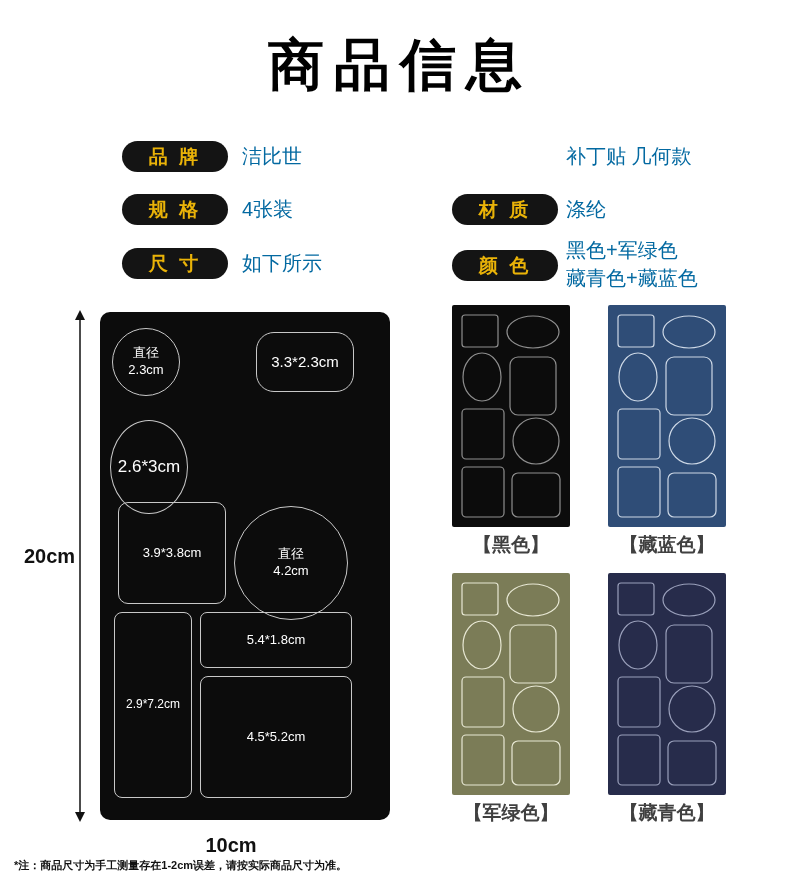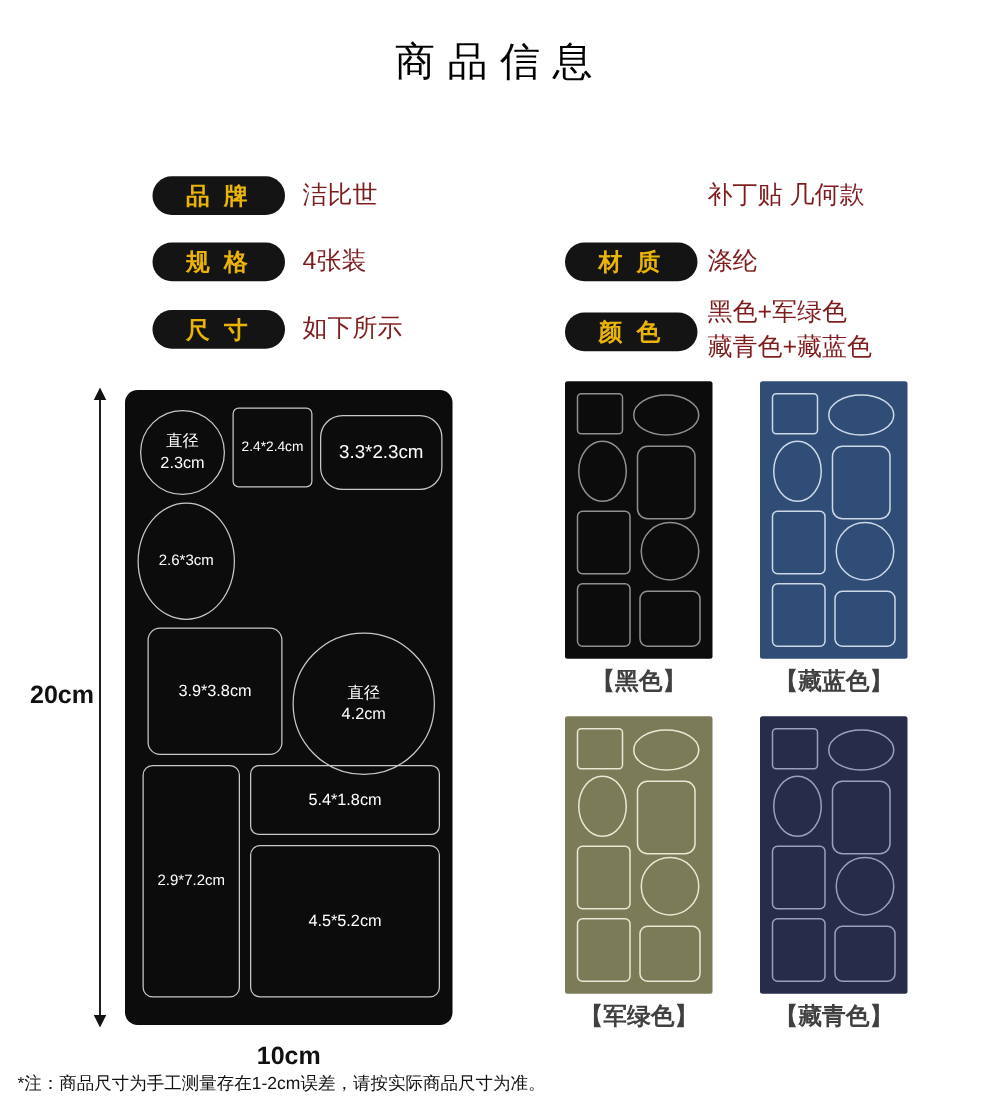--- a/index.html
+++ b/index.html
@@ -1,32 +1,32 @@
 <!DOCTYPE html>
 <html><head>
 <meta charset="utf-8">
 <style>
   html,body{margin:0;padding:0;}
   body{background:#ffffff;font-family:"Liberation Sans","DejaVu Sans",sans-serif;}
   .page{position:relative;width:800px;height:894px;background:#fff;overflow:hidden;}
   .title{position:absolute;top:28px;left:0;width:800px;text-align:center;
-         font-size:32px;font-weight:400;letter-spacing:10px;color:#000;}
+         font-size:56px;font-weight:700;letter-spacing:10px;color:#000;}
   .pill{position:absolute;width:106px;height:31px;background:#141414;color:#eab308;border-radius:17px;
         display:flex;align-items:center;justify-content:center;font-size:19px;font-weight:700;letter-spacing:3px;}
-  .val{position:absolute;font-size:20px;color:#7f1d1d;font-weight:500;line-height:31px;white-space:pre-line;}
+  .val{position:absolute;font-size:20px;color:#0369a1;font-weight:500;line-height:31px;white-space:pre-line;}
   .board{position:absolute;left:100px;top:312px;width:262px;height:508px;border-radius:10px;}
   .shape{position:absolute;border:1px solid #c8c8c8;color:#fff;display:flex;align-items:center;justify-content:center;
          text-align:center;font-size:13px;font-weight:500;}
   .shape span{white-space:pre-line;line-height:1.3;}
   .dim{position:absolute;font-size:20px;font-weight:700;color:#111;}
   .varrow{position:absolute;left:72px;top:310px;}
   .swatch{position:absolute;width:118px;height:222px;border-radius:2px;}
   .swatch svg{display:block;width:100%;height:100%;}
   .cap{position:absolute;width:160px;text-align:center;font-size:19px;font-weight:700;color:#404040;}
-  .note{position:absolute;left:14px;top:858px;font-size:14px;font-weight:400;color:#111;}
+  .note{position:absolute;left:14px;top:858px;font-size:11px;font-weight:700;color:#111;}
 </style>
 </head>
 <body>
 
 <svg width="0" height="0" style="position:absolute">
   <defs>
     <g id="mini-pattern" fill="none" stroke="currentColor" stroke-width="1.2">
       <rect x="10" y="10" width="36" height="32" rx="3"></rect>
       <ellipse cx="81" cy="27" rx="26" ry="16"></ellipse>
       <ellipse cx="30" cy="72" rx="19" ry="24"></ellipse>
@@ -57,32 +57,29 @@
   <div class="val" style="left:566px;top:236px;line-height:28px">黑色+军绿色
 藏青色+藏蓝色</div>
 
   <svg class="varrow" width="16" height="512">
     <line x1="8" y1="8" x2="8" y2="504" stroke="#111" stroke-width="1.5"></line>
     <polygon points="8,0 3,10 13,10" fill="#111"></polygon>
     <polygon points="8,512 3,502 13,502" fill="#111"></polygon>
   </svg>
   <div class="dim" style="left:24px;top:545px">20cm</div>
 
-  <div class="board" style="background-color: rgb(12, 12, 12);">
+  <div class="board" style="background-color: rgb(12, 12, 12); padding-left: 28px;">
     <div class="shape" style="left:12px;top:16px;width:66px;height:66px;border-radius:50%">
         <span>直径
 2.3cm</span>
       </div>
-    <div class="shape" style="left:86px;top:14px;width:62px;height:62px;border-radius:5px;font-size:11px">
-        <span>2.4*2.4cm</span>
-      </div>
     <div class="shape" style="left:156px;top:20px;width:96px;height:58px;border-radius:18px;font-size:15px">
         <span>3.3*2.3cm</span>
       </div>
-    <div class="shape" style="left:10px;top:90px;width:76px;height:92px;border-radius:50%;font-size:12px">
+    <div class="shape" style="left:10px;top:108px;width:76px;height:92px;border-radius:50%;font-size:17px">
         <span>2.6*3cm</span>
       </div>
     <div class="shape" style="left:18px;top:190px;width:106px;height:100px;border-radius:10px">
         <span>3.9*3.8cm</span>
       </div>
     <div class="shape" style="left:134px;top:194px;width:112px;height:112px;border-radius:50%">
         <span>直径
 4.2cm</span>
       </div>
     <div class="shape" style="left:14px;top:300px;width:76px;height:184px;border-radius:8px;font-size:12px">

